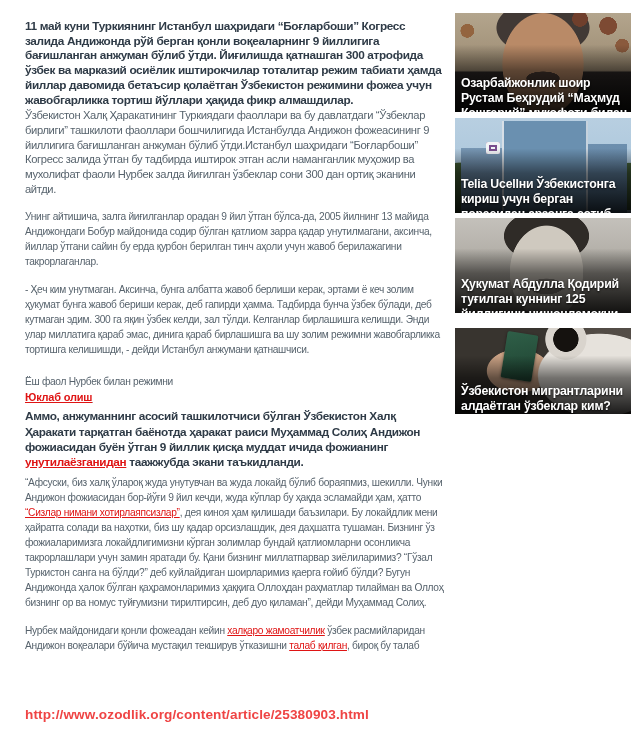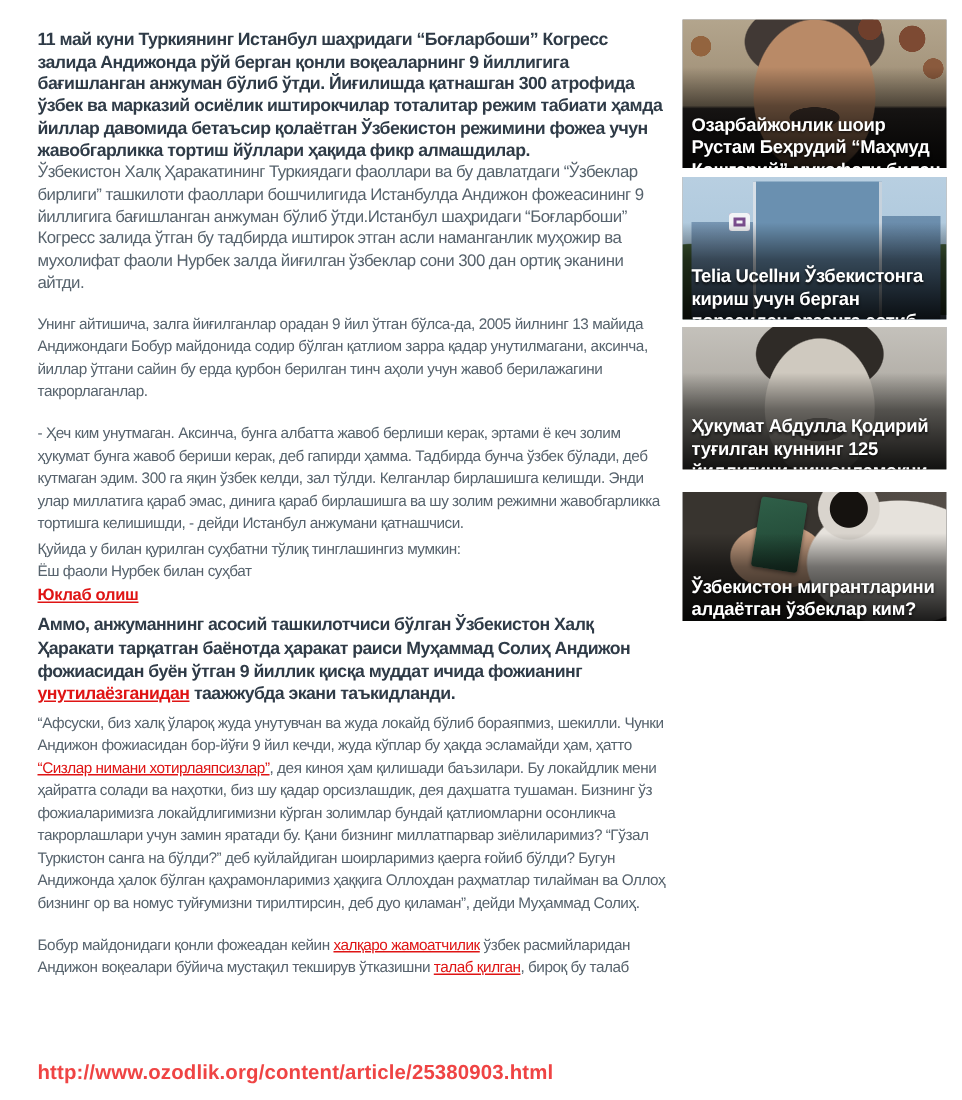--- a/index.html
+++ b/index.html
@@ -20,21 +20,21 @@
   }
   .sm{
     margin:0 0 13px;font-size:10.2px;line-height:15px;color:#57636d;
     letter-spacing:-0.3px;
   }
   .sm.tight{margin-bottom:2px;}
   .midbold{
     margin:4px 0 5px;font-weight:bold;font-size:11.8px;line-height:15.2px;
     color:#2f3b47;letter-spacing:-0.35px;
   }
-  .dl{margin:0 0 6px;font-size:11px;font-weight:bold;letter-spacing:-0.2px;}
+  .dl{margin:0 0 6px;font-size:11px;font-weight:bold;letter-spacing:-0.2px;text-decoration:underline;}
   a.red{color:#df1414;text-decoration:underline;cursor:pointer;}
   .footer-url{
     position:absolute;left:25px;top:707px;font-weight:bold;font-size:13.6px;
     color:#ef4444;letter-spacing:0.1px;
   }
   
   .sidebar{position:absolute;left:455px;top:13px;width:176px;}
   .thumb{position:relative;width:176px;overflow:hidden;cursor:pointer;background:#888;}
   .t1{height:99px;margin-bottom:6px;}
   .t2{height:95px;margin-bottom:5px;}
@@ -116,26 +116,26 @@
   }
 </style>
 </head>
 <body>
 
 <div class="article">
   <p class="lead">11 май куни Туркиянинг Истанбул шаҳридаги “Боғларбоши” Когресс залида Андижонда рўй берган қонли воқеаларнинг 9 йиллигига бағишланган анжуман бўлиб ўтди. Йиғилишда қатнашган 300 атрофида ўзбек ва марказий осиёлик иштирокчилар тоталитар режим табиати ҳамда йиллар давомида бетаъсир қолаётган Ўзбекистон режимини фожеа учун жавобгарликка тортиш йўллари ҳақида фикр алмашдилар.</p>
   <p class="reg">Ўзбекистон Халқ Ҳаракатининг Туркиядаги фаоллари ва бу давлатдаги “Ўзбеклар бирлиги” ташкилоти фаоллари бошчилигида Истанбулда Андижон фожеасининг 9 йиллигига бағишланган анжуман бўлиб ўтди.Истанбул шаҳридаги “Боғларбоши” Когресс залида ўтган бу тадбирда иштирок этган асли наманганлик муҳожир ва мухолифат фаоли Нурбек залда йиғилган ўзбеклар сони 300 дан ортиқ эканини айтди.</p>
   <p class="sm">Унинг айтишича, залга йиғилганлар орадан 9 йил ўтган бўлса-да, 2005 йилнинг 13 майида Андижондаги Бобур майдонида содир бўлган қатлиом зарра қадар унутилмагани, аксинча, йиллар ўтгани сайин бу ерда қурбон берилган тинч аҳоли учун жавоб берилажагини такрорлаганлар.</p>
   <p class="sm tight">- Ҳеч ким унутмаган. Аксинча, бунга албатта жавоб берлиши керак, эртами ё кеч золим ҳукумат бунга жавоб бериши керак, деб гапирди ҳамма. Тадбирда бунча ўзбек бўлади, деб кутмаган эдим. 300 га яқин ўзбек келди, зал тўлди. Келганлар бирлашишга келишди. Энди улар миллатига қараб эмас, динига қараб бирлашишга ва шу золим режимни жавобгарликка тортишга келишишди, - дейди Истанбул анжумани қатнашчиси.</p>
-  <p class="sm tight"><span>Қуйида у билан қурилган суҳбатни тўлиқ тинглашингиз мумкин:</span><br>
-    <span>Ёш фаоли Нурбек билан суҳбат</span></p>
+  <p class="sm tight"><br>
+    <span>Ёш фаол Нурбек билан режимни</span></p>
   <p class="dl"><a class="red">Юклаб олиш</a></p>
   <p class="midbold"><span>Аммо, анжуманнинг асосий ташкилотчиси бўлган Ўзбекистон Халқ Ҳаракати тарқатган баёнотда ҳаракат раиси Муҳаммад Солиҳ Андижон фожиасидан буён ўтган 9 йиллик қисқа муддат ичида фожианинг </span><a class="red">унутилаёзганидан</a><span> таажжубда экани таъкидланди.</span></p>
   <p class="sm"><span>“Афсуски, биз халқ ўлароқ жуда унутувчан ва жуда локайд бўлиб бораяпмиз, шекилли. Чунки Андижон фожиасидан бор-йўғи 9 йил кечди, жуда кўплар бу ҳақда эсламайди ҳам, ҳатто </span><a class="red">“Сизлар нимани хотирлаяпсизлар”</a><span>, дея киноя ҳам қилишади баъзилари. Бу локайдлик мени ҳайратга солади ва наҳотки, биз шу қадар орсизлашдик, дея даҳшатга тушаман. Бизнинг ўз фожиаларимизга локайдлигимизни кўрган золимлар бундай қатлиомларни осонликча такрорлашлари учун замин яратади бу. Қани бизнинг миллатпарвар зиёлиларимиз? “Гўзал Туркистон санга на бўлди?” деб куйлайдиган шоирларимиз қаерга ғойиб бўлди? Бугун Андижонда ҳалок бўлган қаҳрамонларимиз ҳаққига Оллоҳдан раҳматлар тилайман ва Оллоҳ бизнинг ор ва номус туйғумизни тирилтирсин, деб дуо қиламан”, дейди Муҳаммад Солиҳ.</span></p>
-  <p class="sm"><span>Бобур майдонидаги қонли фожеадан кейин </span><a class="red">халқаро жамоатчилик</a><span> ўзбек расмийларидан Андижон воқеалари бўйича мустақил текширув ўтказишни </span><a class="red">талаб қилган</a><span>, бироқ бу талаб </span></p>
+  <p class="sm"><span>Нурбек майдонидаги қонли фожеадан кейин </span><a class="red">халқаро жамоатчилик</a><span> ўзбек расмийларидан Андижон воқеалари бўйича мустақил текширув ўтказишни </span><a class="red">талаб қилган</a><span>, бироқ бу талаб </span></p>
 </div>
 
 <div class="sidebar">
 
   <div class="thumb t1">
     <div class="photo ph1"></div>
     <div class="shade"></div>
     <div class="cap">Озарбайжонлик шоир Рустам Беҳрудий “Маҳмуд Кошғарий” мукофоти билан</div>
   </div>
 

